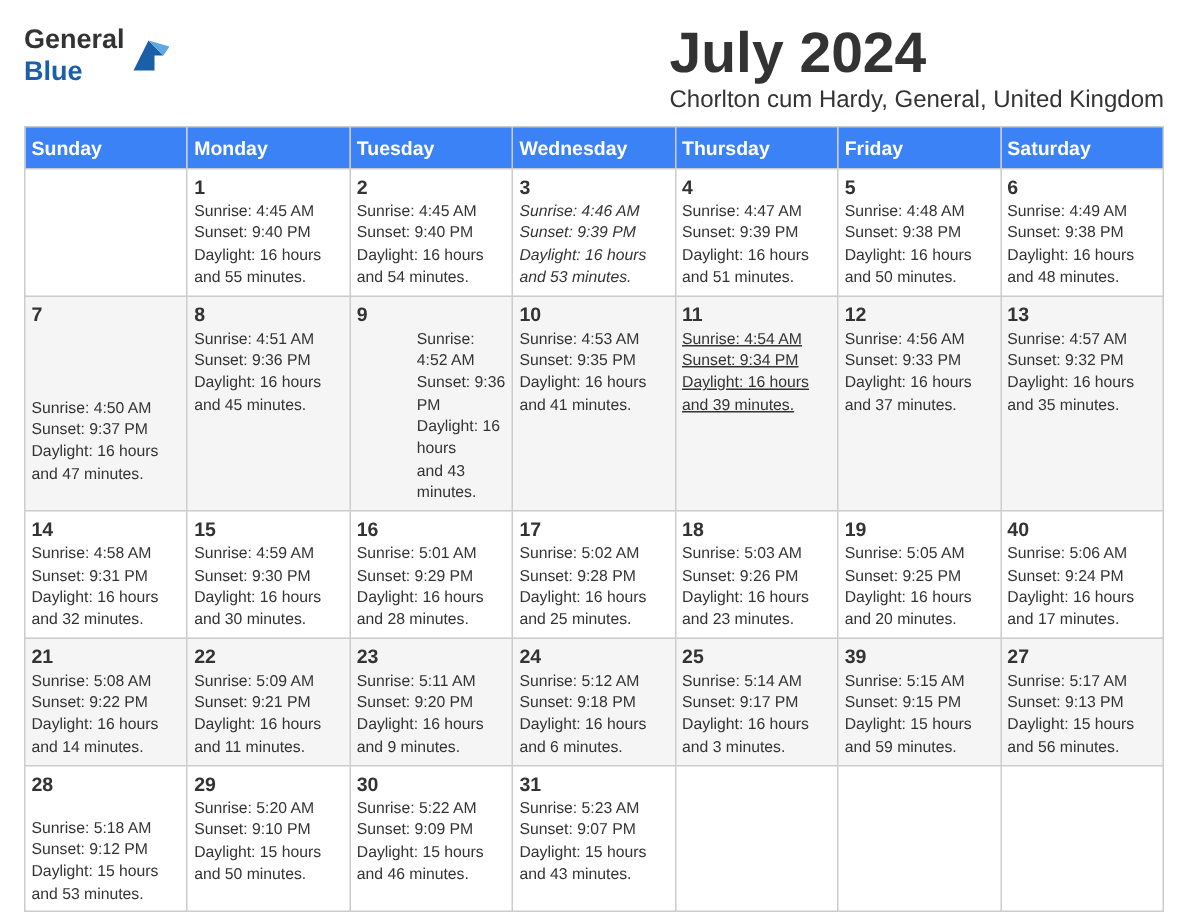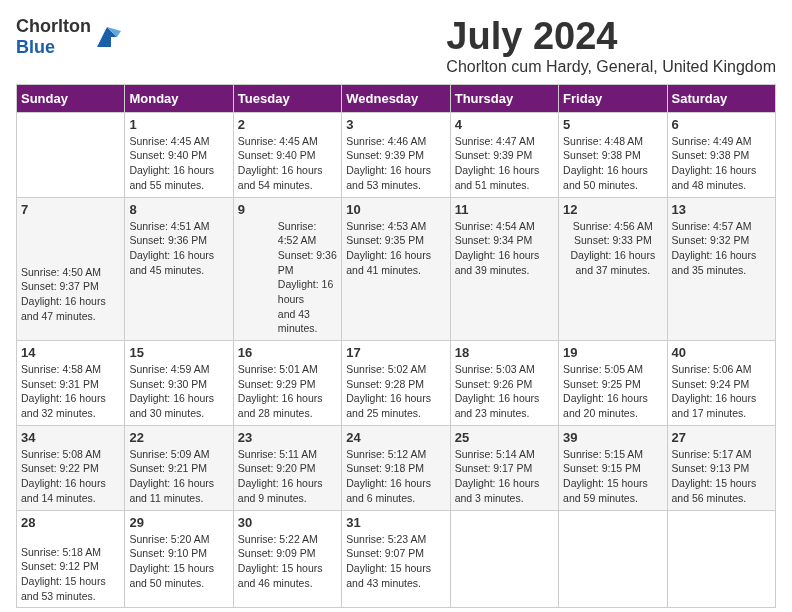--- a/index.html
+++ b/index.html
@@ -47,21 +47,21 @@
       font-size: 16px;
       color: #333;
       font-weight: normal;
     }
     .calendar-table {
       width: 100%;
       border-collapse: collapse;
       font-size: 11px;
     }
     .calendar-table th {
-      background-color: #701a75;
+      background-color: #3b82f6;
       color: #fff;
       padding: 6px 4px;
       text-align: left;
       font-size: 13px;
       border: 1px solid #ccc;
     }
     .calendar-table td {
       border: 1px solid #ccc;
       vertical-align: top;
       padding: 4px 4px;
@@ -87,21 +87,21 @@
     .empty-cell {
       background: #fff !important;
     }
   </style>
 </head>
 <body>
 
 <div class="header-area">
   <div class="logo">
     <div>
-      <span class="logo-text-general">Chorlton</span><br>
+      <span class="logo-text-general">General</span><br>
       <span class="logo-text-blue">Blue</span>
     </div>
     <svg class="logo-icon" viewBox="0 0 28 28">
       <polygon points="4,24 14,4 24,14 18,14 18,24" fill="#1a5fa8"></polygon>
       <polygon points="14,4 24,14 28,8" fill="#5fa8e0"></polygon>
     </svg>
   </div>
   <div class="title-area">
     <div class="month-title">July 2024</div>
     <div class="location-title">Chorlton cum Hardy, General, United Kingdom</div>
@@ -132,21 +132,21 @@
         </td>
         <td>
           <span class="day-number">2</span>
           <div class="day-info" style="white-space: pre-line;">Sunrise: 4:45 AM
 Sunset: 9:40 PM
 Daylight: 16 hours
 and 54 minutes.</div>
         </td>
         <td>
           <span class="day-number">3</span>
-          <div class="day-info" style="white-space: pre-line;">Sunrise: 4:46 AM
+          <div class="day-info" style="white-space: pre-line; font-style: italic;">Sunrise: 4:46 AM
 Sunset: 9:39 PM
 Daylight: 16 hours
 and 53 minutes.</div>
         </td>
         <td>
           <span class="day-number">4</span>
           <div class="day-info" style="white-space: pre-line;">Sunrise: 4:47 AM
 Sunset: 9:39 PM
 Daylight: 16 hours
 and 51 minutes.</div>
@@ -190,28 +190,28 @@
         </td>
         <td>
           <span class="day-number">10</span>
           <div class="day-info" style="white-space: pre-line;">Sunrise: 4:53 AM
 Sunset: 9:35 PM
 Daylight: 16 hours
 and 41 minutes.</div>
         </td>
         <td>
           <span class="day-number">11</span>
-          <div class="day-info" style="white-space: pre-line;">Sunrise: 4:54 AM
+          <div class="day-info" style="white-space: pre-line; text-decoration: underline;">Sunrise: 4:54 AM
 Sunset: 9:34 PM
 Daylight: 16 hours
 and 39 minutes.</div>
         </td>
         <td>
           <span class="day-number">12</span>
-          <div class="day-info" style="white-space: pre-line; text-align: center;">Sunrise: 4:56 AM
+          <div class="day-info" style="white-space: pre-line;">Sunrise: 4:56 AM
 Sunset: 9:33 PM
 Daylight: 16 hours
 and 37 minutes.</div>
         </td>
         <td>
           <span class="day-number">13</span>
           <div class="day-info" style="white-space: pre-line;">Sunrise: 4:57 AM
 Sunset: 9:32 PM
 Daylight: 16 hours
 and 35 minutes.</div>
@@ -263,21 +263,21 @@
         <td>
           <span class="day-number">40</span>
           <div class="day-info" style="white-space: pre-line;">Sunrise: 5:06 AM
 Sunset: 9:24 PM
 Daylight: 16 hours
 and 17 minutes.</div>
         </td>
       </tr>
       <tr>
         <td>
-          <span class="day-number">34</span>
+          <span class="day-number">21</span>
           <div class="day-info" style="white-space: pre-line;">Sunrise: 5:08 AM
 Sunset: 9:22 PM
 Daylight: 16 hours
 and 14 minutes.</div>
         </td>
         <td>
           <span class="day-number">22</span>
           <div class="day-info" style="white-space: pre-line;">Sunrise: 5:09 AM
 Sunset: 9:21 PM
 Daylight: 16 hours

